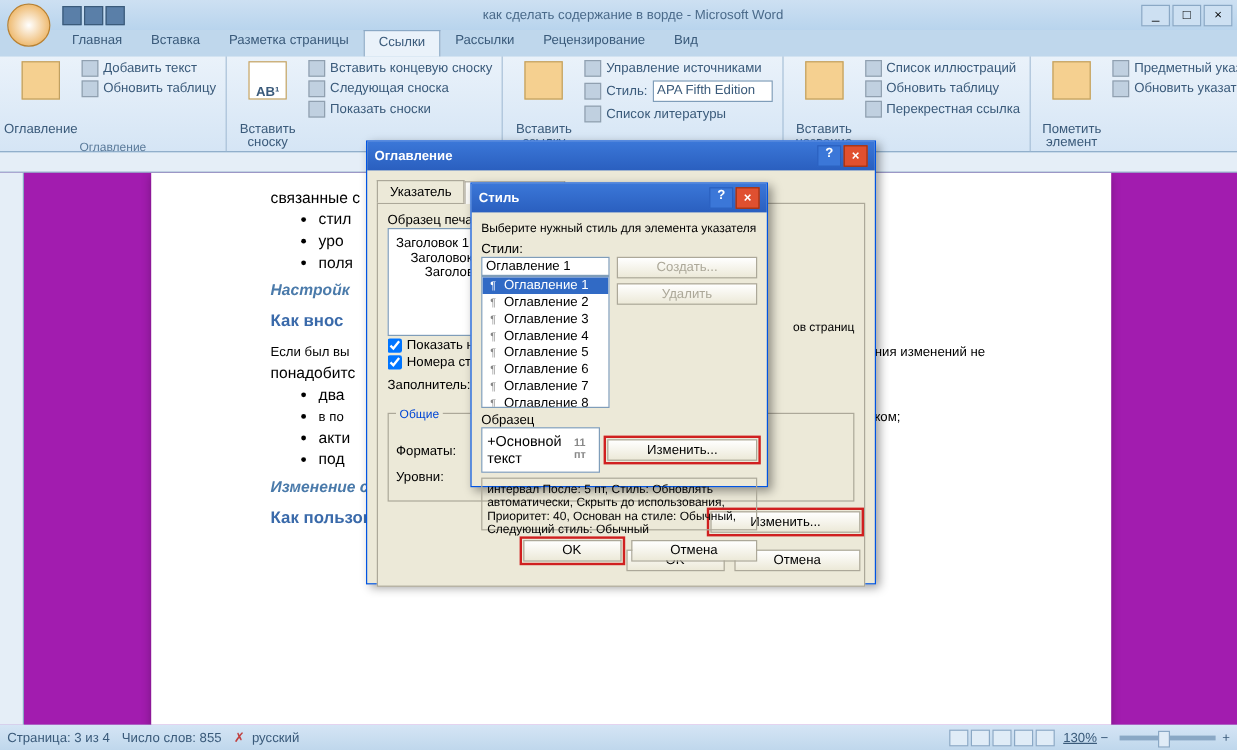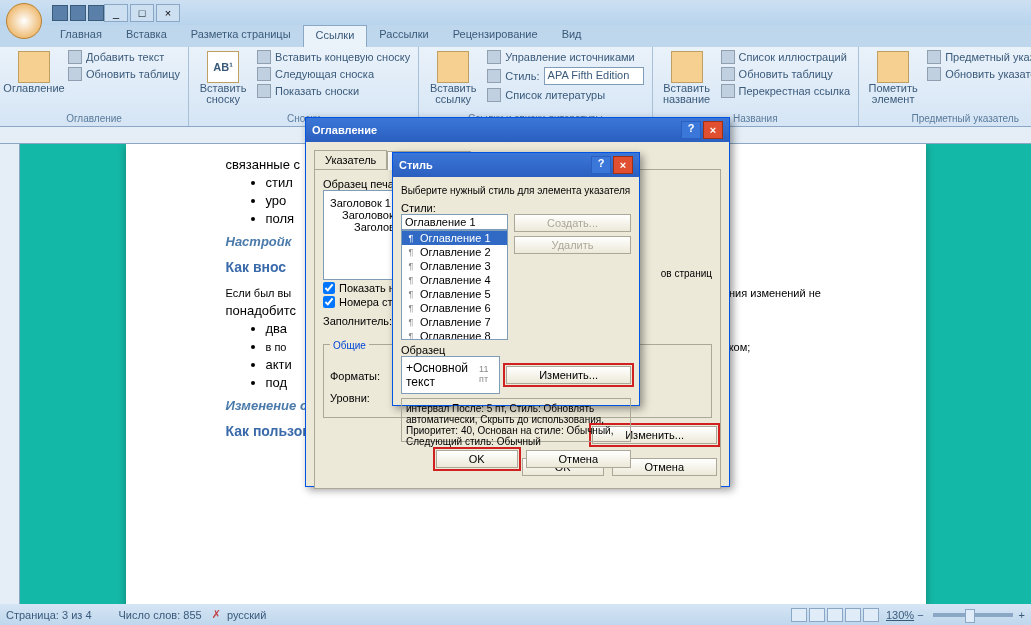--- a/index.html
+++ b/index.html
@@ -13,26 +13,26 @@
 .win-btn{width:24px;height:18px;background:#cde0f2;border:1px solid #8aa8c5;text-align:center;line-height:16px;}
 .tabs{height:22px;background:#bfd7ec;display:flex;padding-left:48px;}
 .tab{padding:3px 12px;color:#3a5a7a;cursor:pointer;}
 .tab.active{background:#eaf2fa;border-top:1px solid #8aa8c5;border-left:1px solid #8aa8c5;border-right:1px solid #8aa8c5;}
 .ribbon{height:80px;background:linear-gradient(#eaf2fa,#d5e5f5);display:flex;border-bottom:1px solid #8aa8c5;}
 .group{border-right:1px solid #a8c0d8;padding:2px 6px 0 6px;display:flex;flex-direction:column;}
 .group-body{flex:1;display:flex;gap:4px;align-items:flex-start;}
 .group-label{text-align:center;color:#5a7a9a;font-size:10px;padding:2px 0;}
 .big-btn{display:flex;flex-direction:column;align-items:center;width:56px;padding:2px;cursor:pointer;}
 .big-btn .ico{width:32px;height:32px;background:#f5d090;border:1px solid #c0a060;}
-.big-btn span{text-align:center;color:#3a5a7a;line-height:11px;margin-top:0;}
+.big-btn span{text-align:center;color:#3a5a7a;line-height:11px;margin-top:20px;}
 .col{display:flex;flex-direction:column;gap:1px;}
 .small-item{display:flex;align-items:center;gap:4px;color:#3a5a7a;padding:1px 2px;white-space:nowrap;}
 .small-item .si{width:14px;height:14px;background:#c0d0e0;border:1px solid #90a0b0;}
 .ruler-h{height:17px;background:#e5eef7;border-bottom:1px solid #8aa8c5;position:relative;color:#5a7a9a;font-size:9px;padding-left:150px;}
-.doc-area{position:relative;height:460px;background:#14b8a6;display:flex;}
+.doc-area{position:relative;height:460px;background:#a21caf;display:flex;}
 .ruler-v{width:20px;background:#e5eef7;border-right:1px solid #8aa8c5;}
 .page-wrap{flex:1;padding:0 60px;overflow:hidden;}
 .page{background:#fff;width:800px;margin:0 auto;padding:10px 100px;min-height:600px;box-shadow:0 2px 8px rgba(0,0,0,0.3);}
 .page p{margin:3px 0;font-size:13px;color:#000;}
 .page .bullets{margin-left:40px;}
 .page .bullets li{list-style:disc;margin:3px 0;font-size:13px;}
 .page .h-italic{color:#4a7aaa;font-style:italic;font-size:13px;font-weight:bold;margin:8px 0;}
 .page .h-bold{color:#3a6aaa;font-weight:bold;font-size:14px;margin:10px 0;}
 .statusbar{position:absolute;bottom:0;left:0;right:0;height:21px;background:linear-gradient(#d5e5f5,#bfd7ec);display:flex;align-items:center;padding:0 6px;color:#3a5a7a;font-size:10px;}
 .statusbar .spacer{flex:1;}
@@ -63,33 +63,34 @@
 .dlg-btns{display:flex;justify-content:flex-end;gap:8px;margin-top:8px;}
 
 .style-list{border:1px solid #7f9db9;background:#fff;height:110px;overflow:hidden;}
 .style-input{border:1px solid #7f9db9;background:#fff;padding:1px 3px;}
 .style-item{padding:1px 4px;display:flex;align-items:center;gap:4px;}
 .style-item.sel{background:#316ac5;color:#fff;}
 .para-icon{width:10px;height:10px;display:inline-block;text-align:center;font-size:9px;color:#888;}
 .style-item.sel .para-icon{color:#fff;}
 .sample-box{border:1px solid #7f9db9;background:#fff;padding:4px;display:flex;align-items:baseline;}
 .sample-box .big{font-size:12px;}
-.sample-box .small{font-size:9px;color:#888;margin-left:auto;}
+.sample-box .small{font-size:9px;color:#888;margin-left:auto;font-weight:bold;}
 .desc-box{border:1px solid #aca899;padding:4px;font-size:10px;margin-top:4px;height:44px;}
 </style>
 </head>
 <body>
 
 <div class="office-btn"></div>
 <div class="titlebar">
   <div class="qat">
     <div class="qat-icon"></div>
     <div class="qat-icon"></div>
     <div class="qat-icon"></div>
   </div>
+  <div class="title-text">как сделать содержание в ворде - Microsoft Word</div>
   <div class="win-controls">
     <div class="win-btn">_</div>
     <div class="win-btn">□</div>
     <div class="win-btn">×</div>
   </div>
 </div>
 
 <div class="tabs">
   <div class="tab">Главная</div>
   <div class="tab">Вставка</div>
@@ -367,21 +368,21 @@
     <div class="desc-box">интервал После: 5 пт, Стиль: Обновлять автоматически, Скрыть до использования, Приоритет: 40, Основан на стиле: Обычный, Следующий стиль: Обычный</div>
     <div class="dlg-btns">
       <div class="btn hl">OK</div>
       <div class="btn">Отмена</div>
     </div>
   </div>
 </div>
 
 <div class="statusbar">
   <span>Страница: 3 из 4</span>
-  <span style="margin-left:27px;">Число слов: 855</span>
+  <span style="margin-left:10px;">Число слов: 855</span>
   <span style="margin-left:10px;color:#c04040;">✗</span>
   <span style="margin-left:6px;">русский</span>
   <div class="spacer"></div>
   <div class="view-btn"></div>
   <div class="view-btn"></div>
   <div class="view-btn"></div>
   <div class="view-btn"></div>
   <div class="view-btn"></div>
   <span style="margin-left:6px;text-decoration:underline;">130%</span>
   <span style="margin:0 3px;">−</span>

